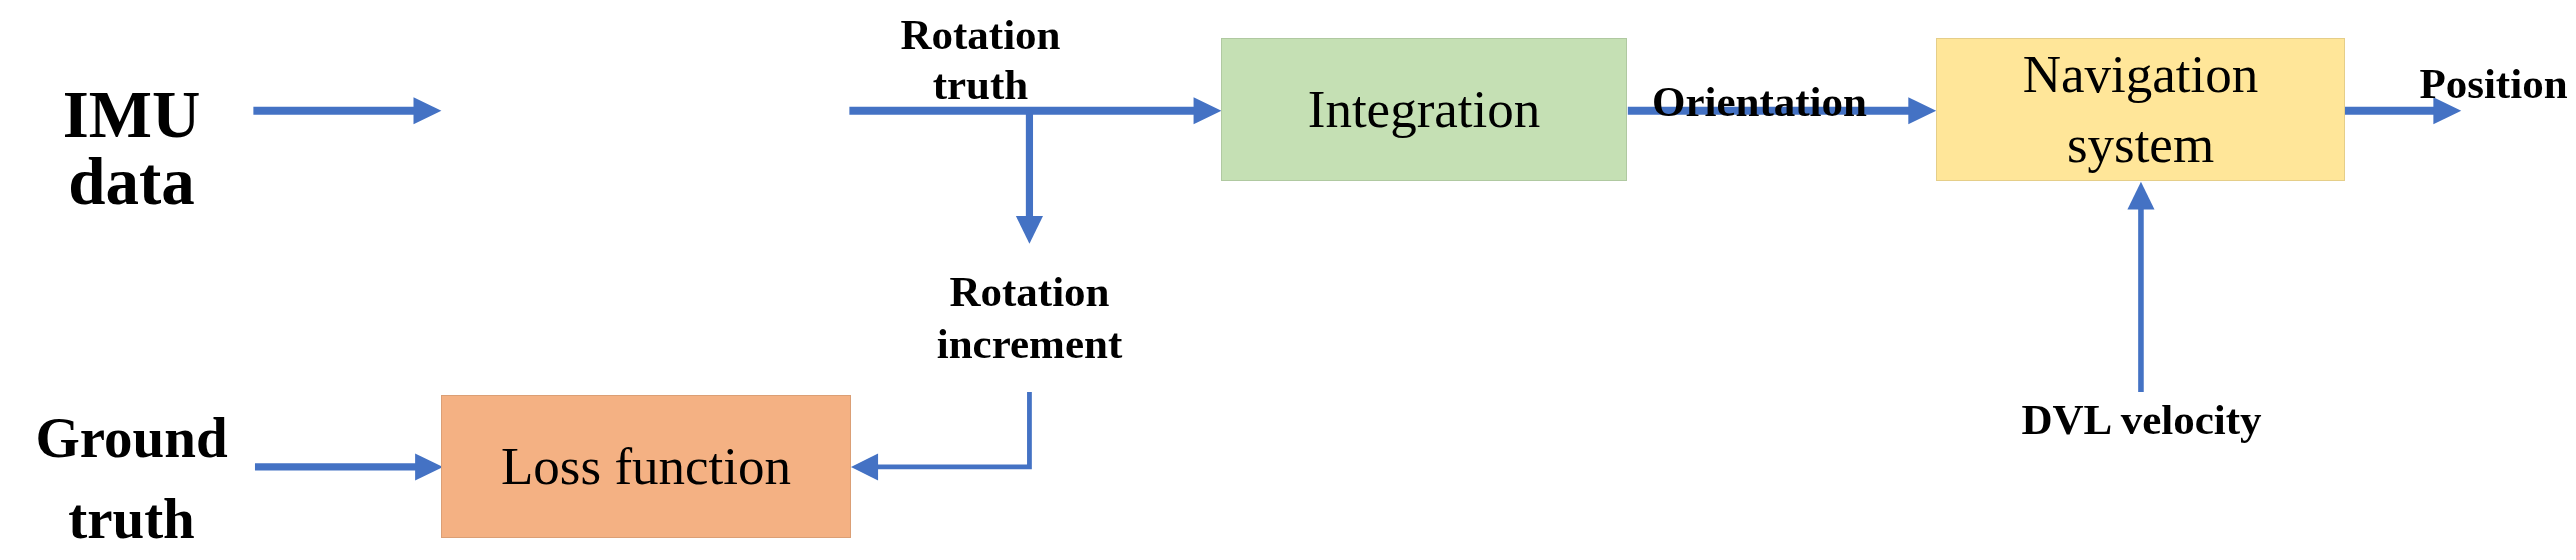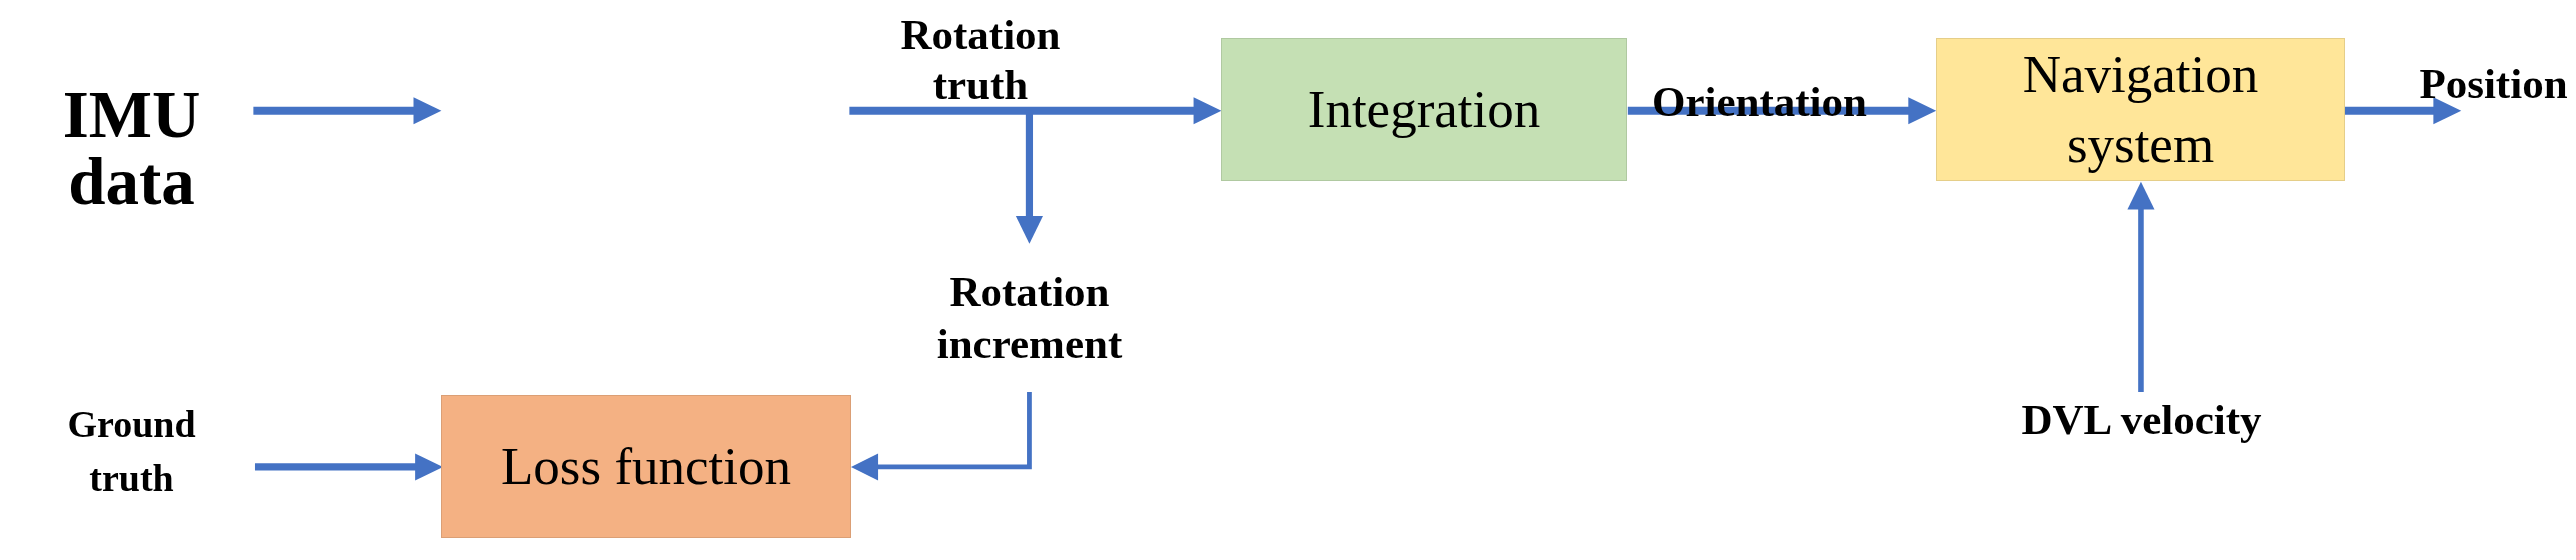--- a/index.html
+++ b/index.html
@@ -37,21 +37,21 @@
     border: 1.6px solid rgba(0,0,0,0.10);
   }
   .ann {
     position: absolute;
     font-weight: bold;
     text-align: center;
     font-size: 43px;
     line-height: 1.18;
   }
   .ann.big { font-size: 67px; line-height: 1.0; }
-  .ann.big2 { font-size: 38px; line-height: 1.42; }
+  .ann.big2 { font-size: 57px; line-height: 1.42; }
 </style>
 </head>
 <body>
 
 <div id="canvas" style="--arrow-color: #4472C4; --text-color: #000000; --bg-color: #ffffff;">
 
   <svg id="arrows" viewBox="0 0 3233 704" width="2576" height="561" xmlns="http://www.w3.org/2000/svg">
     <g>
       <line class="st th10" x1="318" y1="139" x2="521" y2="139"></line>
       <polygon class="hd" points="519,122 554,139 519,156"></polygon>

